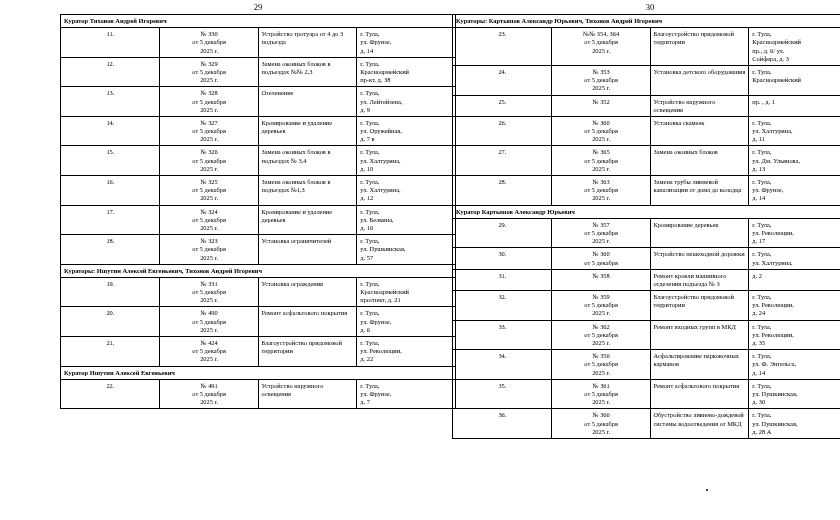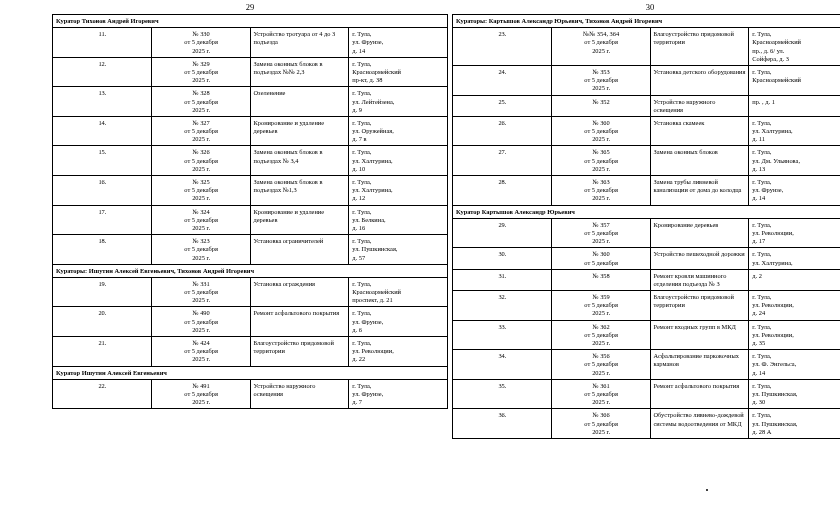--- a/index.html
+++ b/index.html
@@ -17,21 +17,21 @@
   .page {
     position: relative;
     width: 840px;
     height: 520px;
   }
   .col {
     position: absolute;
     top: 0;
     width: 396px;
   }
-  .col-left { left: 52px; }
+  .col-left { left: 60px; }
   .col-right { left: 452px; }
   .pagenum {
     text-align: center;
     font-size: 8.5px;
     height: 14px;
     line-height: 14px;
     font-family: "Liberation Serif", serif;
   }
   table.tbl {
     border-collapse: collapse;

